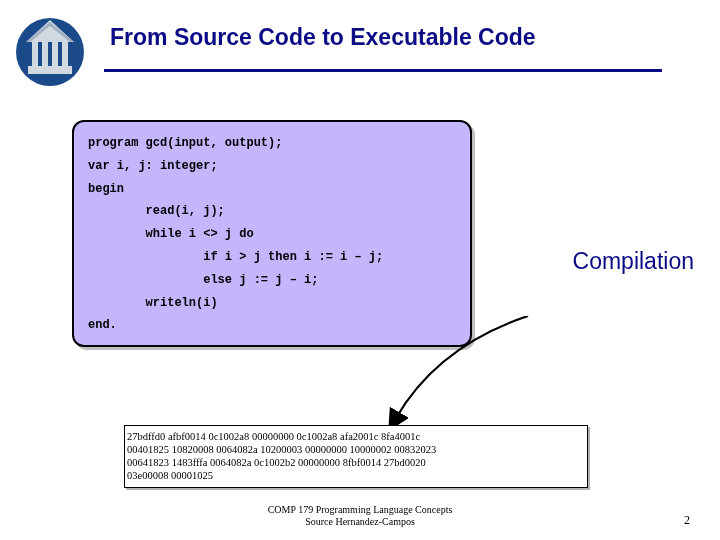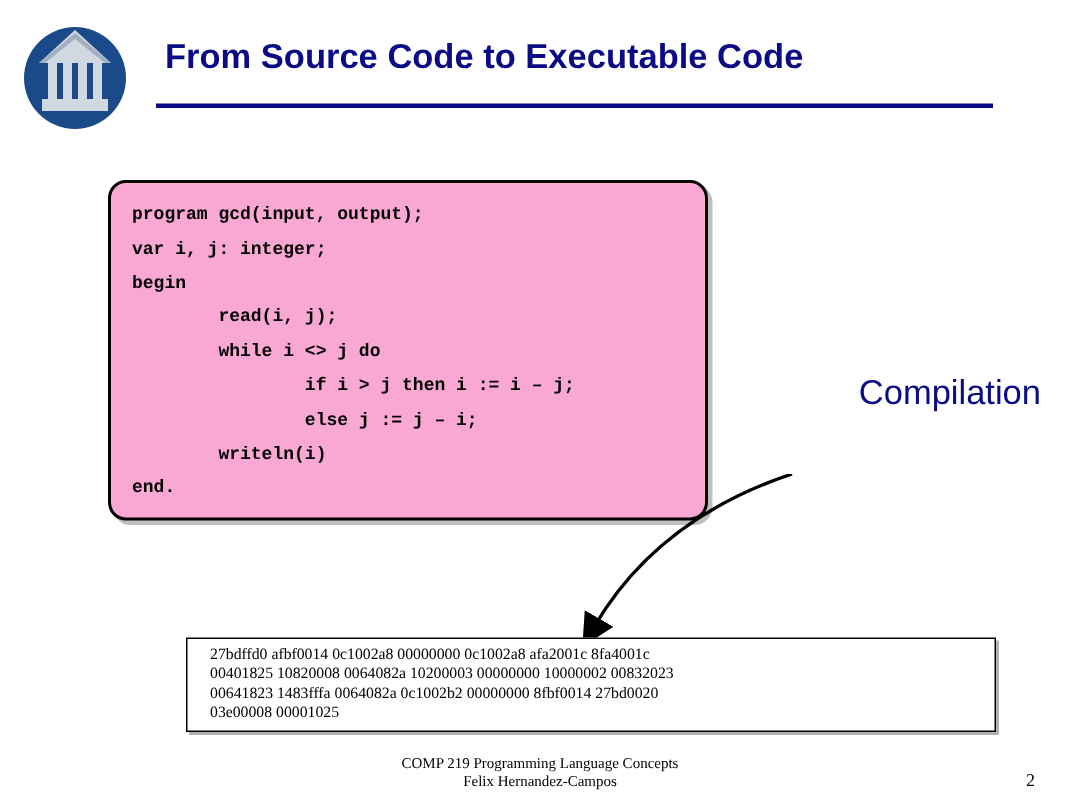--- a/index.html
+++ b/index.html
@@ -34,21 +34,21 @@
   .rule {
     margin: 18px 48px 0 94px;
     border: none;
     border-top: 3px solid #0b0b85;
   }
   .code-box {
     position: absolute;
     left: 72px;
     top: 120px;
     width: 400px;
-    background: #f9a8d4;
+    background: #c4b5fd;
     border: 2px solid #000;
     border-radius: 12px;
     padding: 10px 14px 8px 14px;
     box-shadow: 3px 3px 0 rgba(0,0,0,0.25);
   }
   .code-box pre {
     font-family: "Courier New", Courier, monospace;
     font-weight: bold;
     font-size: 12px;
     line-height: 1.9;
@@ -66,25 +66,25 @@
     position: absolute;
     left: 378px;
     top: 316px;
     width: 160px;
     height: 120px;
   }
   .hex-box {
     position: absolute;
     left: 124px;
     top: 425px;
-    width: 540px;
+    width: 464px;
     background: #ffffff;
     border: 1px solid #000;
     box-shadow: 2px 2px 0 rgba(0,0,0,0.3);
-    padding: 4px 15px;
+    padding: 4px 2px;
   }
   .hex-box pre {
     font-family: "Times New Roman", Times, serif;
     font-size: 10.5px;
     line-height: 1.25;
     white-space: pre;
     color: #000;
   }
   .footer {
     position: absolute;
@@ -150,17 +150,17 @@
 </svg>
 
 <div class="hex-box">
   <pre>27bdffd0 afbf0014 0c1002a8 00000000 0c1002a8 afa2001c 8fa4001c
 00401825 10820008 0064082a 10200003 00000000 10000002 00832023
 00641823 1483fffa 0064082a 0c1002b2 00000000 8fbf0014 27bd0020
 03e00008 00001025</pre>
 </div>
 
 <div class="footer">
-  <div>COMP 219 Programming Language Concepts</div>
-  <div>Felix Hernandez-Campos</div>
+  <div>COMP 179 Programming Language Concepts</div>
+  <div>Source Hernandez-Campos</div>
 </div>
 
 <div class="page-num">2</div>
 
 </body></html>

